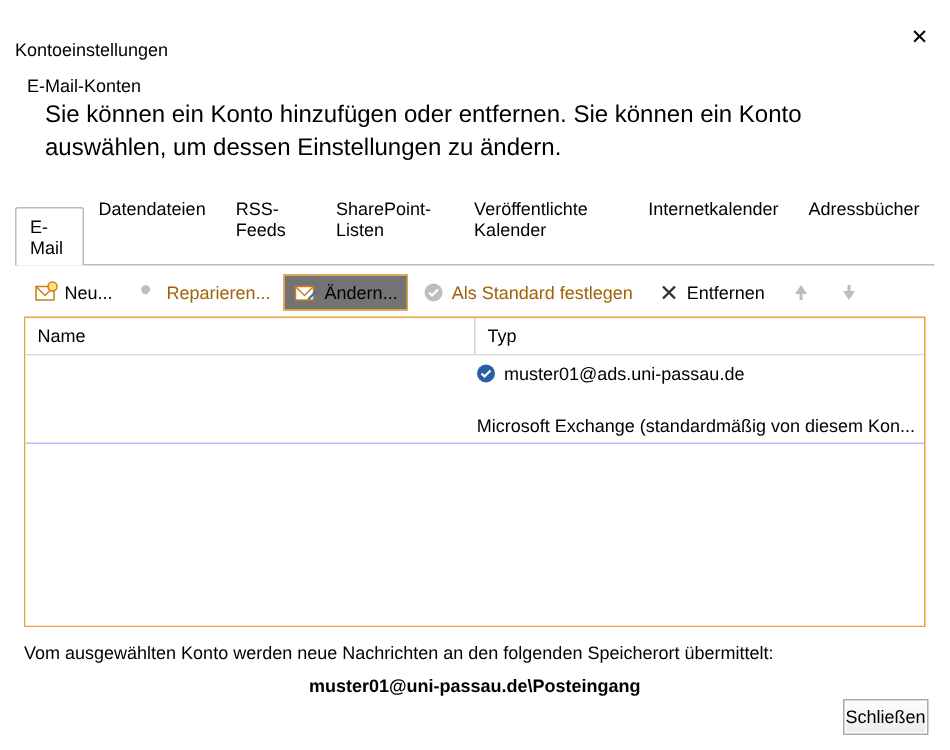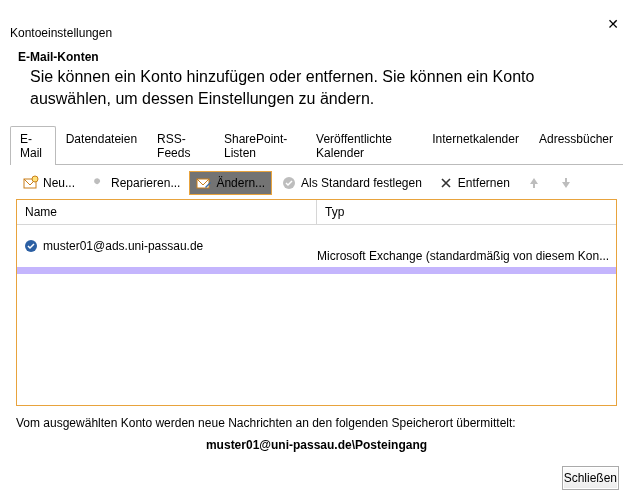--- a/index.html
+++ b/index.html
@@ -1,37 +1,37 @@
 <!DOCTYPE html>
 <html><head>
 <meta charset="utf-8">
 <style>
 * { box-sizing: border-box; margin: 0; padding: 0; }
 body { font-family: "Segoe UI", Tahoma, sans-serif; font-size: 12px; color: #000; background: #fff; width: 633px; height: 500px; overflow: hidden; }
 .titlebar { display: flex; justify-content: space-between; align-items: center; padding: 8px 10px 4px 10px; }
 .titlebar-title { font-size: 12px; margin-top: 18px; }
 .close-btn { font-size: 14px; cursor: pointer; width: 20px; text-align: center; }
 .header-block { padding: 6px 18px 10px 18px; }
-.header-title { font-weight: bold; font-size: 12px; margin-bottom: 2px; }
+.header-title { font-weight: normal; font-size: 12px; margin-bottom: 2px; }
 .header-sub { font-size: 16px; padding-left: 12px; line-height: 1.35; }
 .tabs { display: flex; border-bottom: 1px solid #bbb; margin: 6px 10px 0 10px; }
 .tab { padding: 5px 9px; border: 1px solid transparent; border-bottom: none; cursor: pointer; font-size: 12px; position: relative; top: 1px; }
-.tab.active { border-color: #bbb; background: #fff; border-radius: 2px 2px 0 0; }
+.tab.active { border-color: #bbb; background: #fff; border-radius: 2px 2px 0 0; margin-top: 12px; }
 .toolbar { display: flex; align-items: center; gap: 2px; padding: 6px 10px 4px 16px; }
 .tbtn { display: flex; align-items: center; gap: 4px; padding: 3px 6px; cursor: pointer; font-size: 12px; border: 1px solid transparent; }
-.tbtn.disabled { color: #000000; }
+.tbtn.disabled { color: #a16207; }
 .tbtn.highlight { border: 1px solid #e8a33d; background: #737373; }
 .icon { display: inline-flex; align-items: center; justify-content: center; width: 16px; height: 16px; }
 .table-wrap { margin: 0 16px; border: 1px solid #e8a33d; }
 .table-head { display: flex; background: #fff; border-bottom: 1px solid #d6d6d6; justify-content: flex-end; }
 .th { padding: 5px 8px; font-size: 12px; border-right: 1px solid #d6d6d6; }
 .th.name { width: 300px; }
 .th.typ { flex: 1; border-right: none; }
 .table-body { height: 180px; background: #fff; overflow: hidden; }
-.row { display: flex; padding: 4px 6px; align-items: center; border-bottom: 7px solid #c4b5fd; }
+.row { display: flex; padding: 4px 6px; align-items: flex-end; border-bottom: 1px solid #c4b5fd; flex-direction: column; }
 .row .cell-name { width: 294px; display: flex; align-items: center; gap: 4px; }
 .row .cell-typ { flex: 1; white-space: nowrap; overflow: hidden; text-overflow: ellipsis; margin-top: 20px; }
 .msg { padding: 10px 16px 4px 16px; font-size: 12px; }
 .msg-path { text-align: center; font-weight: bold; padding: 4px 0 10px 0; font-size: 12px; }
 .footer { position: absolute; bottom: 10px; right: 14px; }
 .btn { border: 1px solid #aaa; background: linear-gradient(#fdfdfd,#ececec); padding: 4px 1px; font-size: 12px; cursor: pointer; box-shadow: 0 0 0 1px #fff inset; }
 svg { display: block; }
 </style>
 </head>
 <body>

